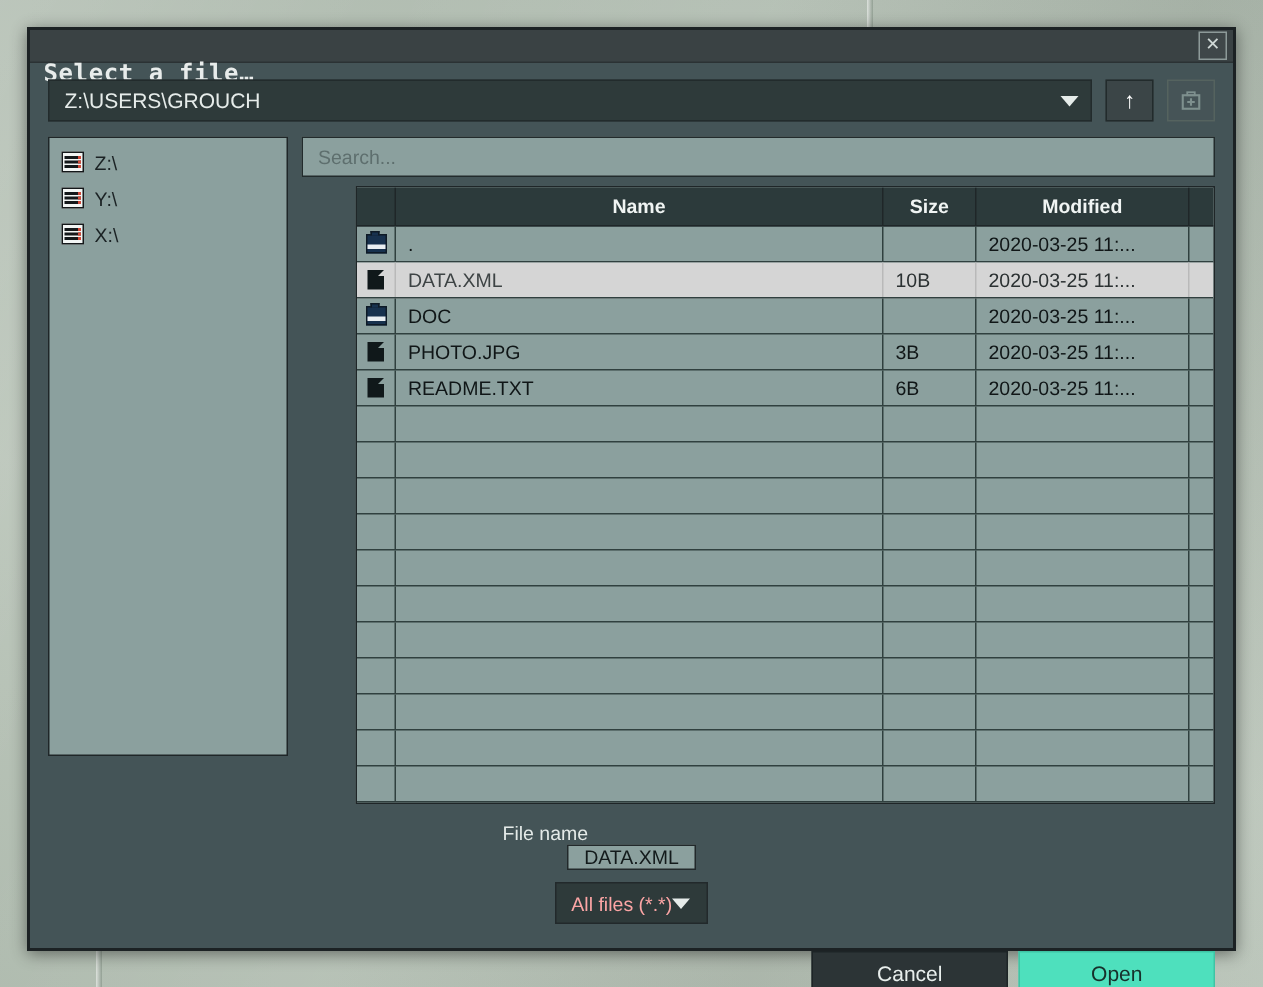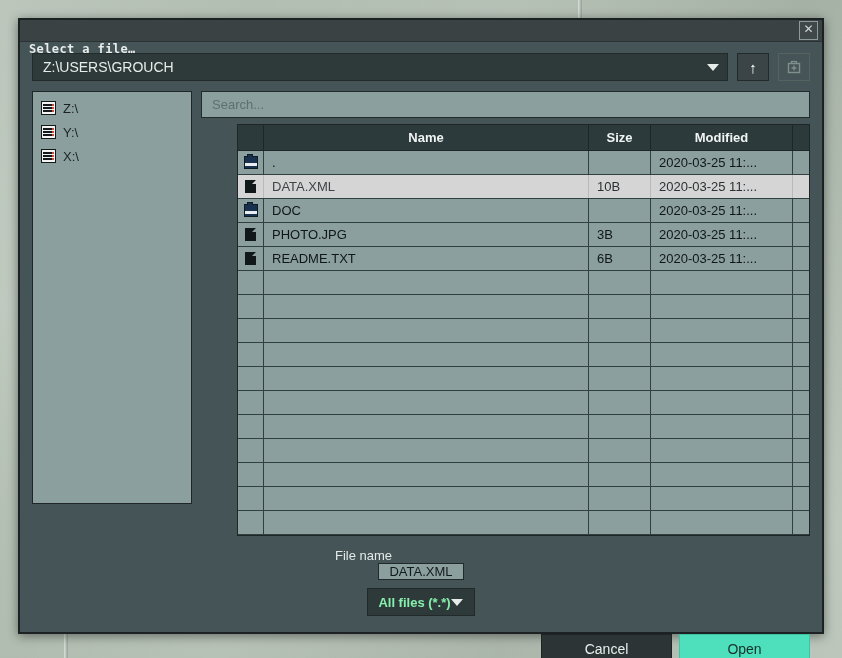--- a/index.html
+++ b/index.html
@@ -48,21 +48,21 @@
     height: 22px;
     background: #3a4244;
     display: flex;
     align-items: center;
     padding: 0 4px 0 9px;
     box-sizing: border-box;
     border-bottom: 1px solid #2b3234;
   }
   #title-text {
     font-family: "DejaVu Sans Mono", monospace;
-    font-size: 12px;
+    font-size: 16px;
     font-weight: bold;
     color: #e8eceb;
     letter-spacing: 0.4px;
     flex: 1;
     margin-top: 36px;
   }
   #close-btn {
     width: 17px;
     height: 17px;
     border: 1px solid #8d9a99;
@@ -325,23 +325,22 @@
   #filetype-select {
     flex: 1;
     height: 28px;
     background: #2e3a3a;
     border: 1px solid #22292b;
     box-sizing: border-box;
     display: flex;
     align-items: center;
     padding: 0 9px 0 10px;
     font-size: 13px;
-    color: #86efac;
+    color: #fca5a5;
     cursor: pointer;
-    font-weight: bold;
   }
   #filetype-select span:first-child { flex: 1; }
 
   #actions {
     display: flex;
     justify-content: flex-end;
     gap: 7px;
     padding: 6px 12px 0 12px;
   }
   .action-btn {

